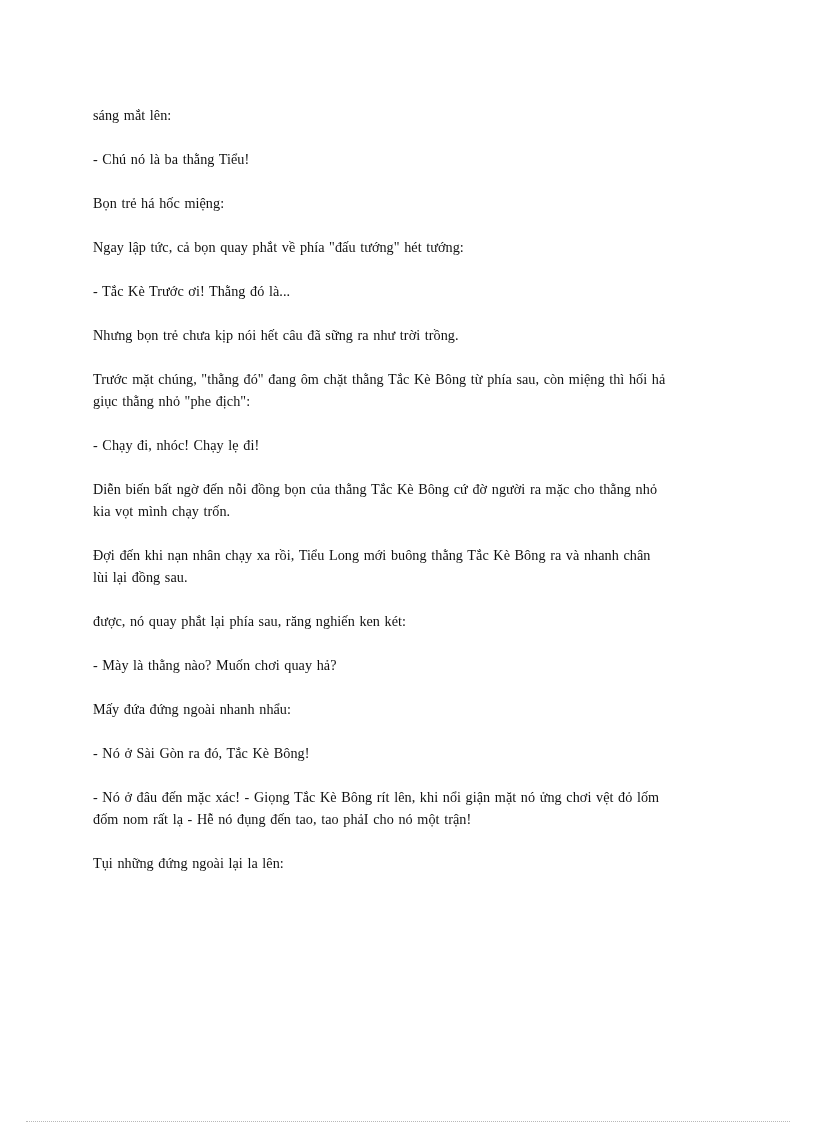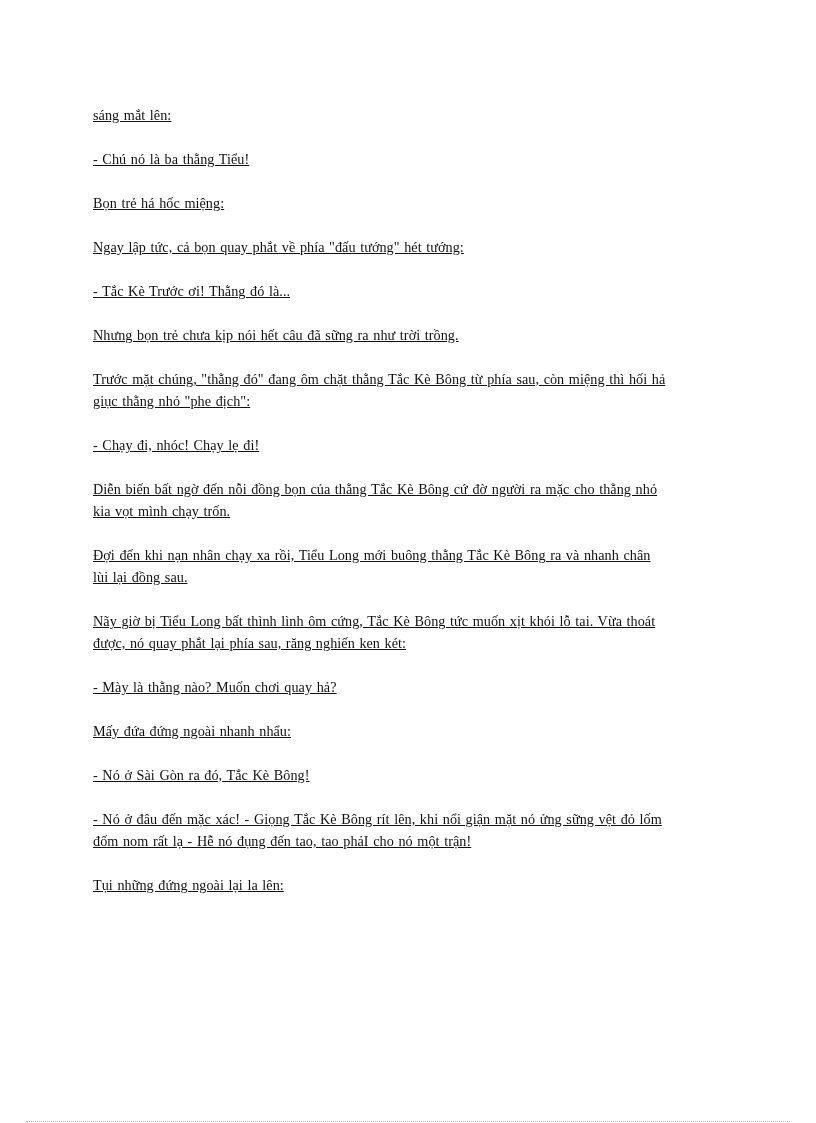--- a/index.html
+++ b/index.html
@@ -29,21 +29,20 @@
       top: 104px;
       width: 630px;
     }
     .para {
       margin: 0 0 22px 0;
       font-size: 14.2px;
       line-height: 22px;
       letter-spacing: 0.05px;
       word-spacing: 1px;
       white-space: nowrap;
-      text-decoration: underline;
     }
     .para .line {
       display: block;
     }
     .page-divider {
       position: absolute;
       left: 26px;
       width: 764px;
       top: 1121px;
       height: 0;
@@ -82,34 +81,33 @@
       </p>
     <p class="para">
       <span class="line">Diễn biến bất ngờ đến nỗi đồng bọn của thằng Tắc Kè Bông cứ đờ người ra mặc cho thằng nhỏ</span>
       <span class="line">kia vọt mình chạy trốn.</span>
     </p>
     <p class="para">
       <span class="line">Đợi đến khi nạn nhân chạy xa rồi, Tiểu Long mới buông thằng Tắc Kè Bông ra và nhanh chân</span>
       <span class="line">lùi lại đồng sau.</span>
     </p>
     <p class="para">
-      <span class="line">Nãy giờ bị Tiểu Long bất thình lình ôm cứng, Tắc Kè Bông tức muốn xịt khói lỗ tai. Vừa thoát</span>
       <span class="line">được, nó quay phắt lại phía sau, răng nghiến ken két:</span>
     </p>
     <p class="para">
         <span class="line">- Mày là thằng nào? Muốn chơi quay hả?</span>
       </p>
     <p class="para">
         <span class="line">Mấy đứa đứng ngoài nhanh nhẩu:</span>
       </p>
     <p class="para">
         <span class="line">- Nó ở Sài Gòn ra đó, Tắc Kè Bông!</span>
       </p>
     <p class="para">
-      <span class="line">- Nó ở đâu đến mặc xác! - Giọng Tắc Kè Bông rít lên, khi nổi giận mặt nó ửng sững vệt đỏ lốm</span>
+      <span class="line">- Nó ở đâu đến mặc xác! - Giọng Tắc Kè Bông rít lên, khi nổi giận mặt nó ửng chơi vệt đỏ lốm</span>
       <span class="line">đốm nom rất lạ - Hễ nó đụng đến tao, tao phảI cho nó một trận!</span>
     </p>
     <p class="para">
         <span class="line">Tụi những đứng ngoài lại la lên:</span>
       </p>
   </div>
   <div class="page-divider"></div>
 </div>
 
 </body></html>

